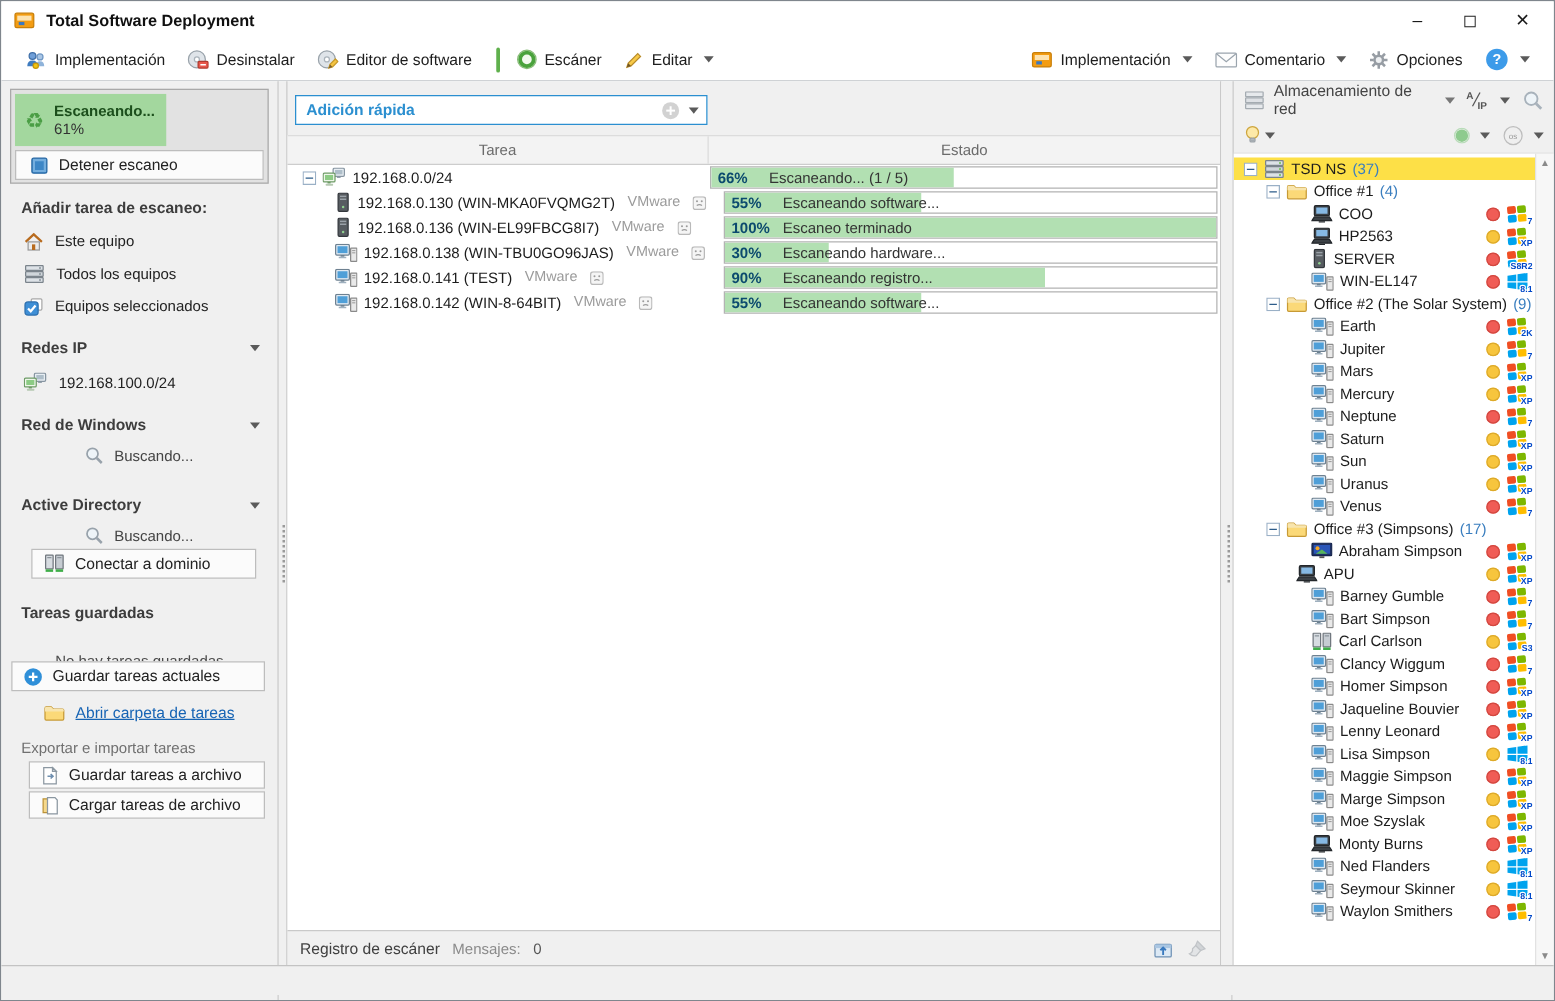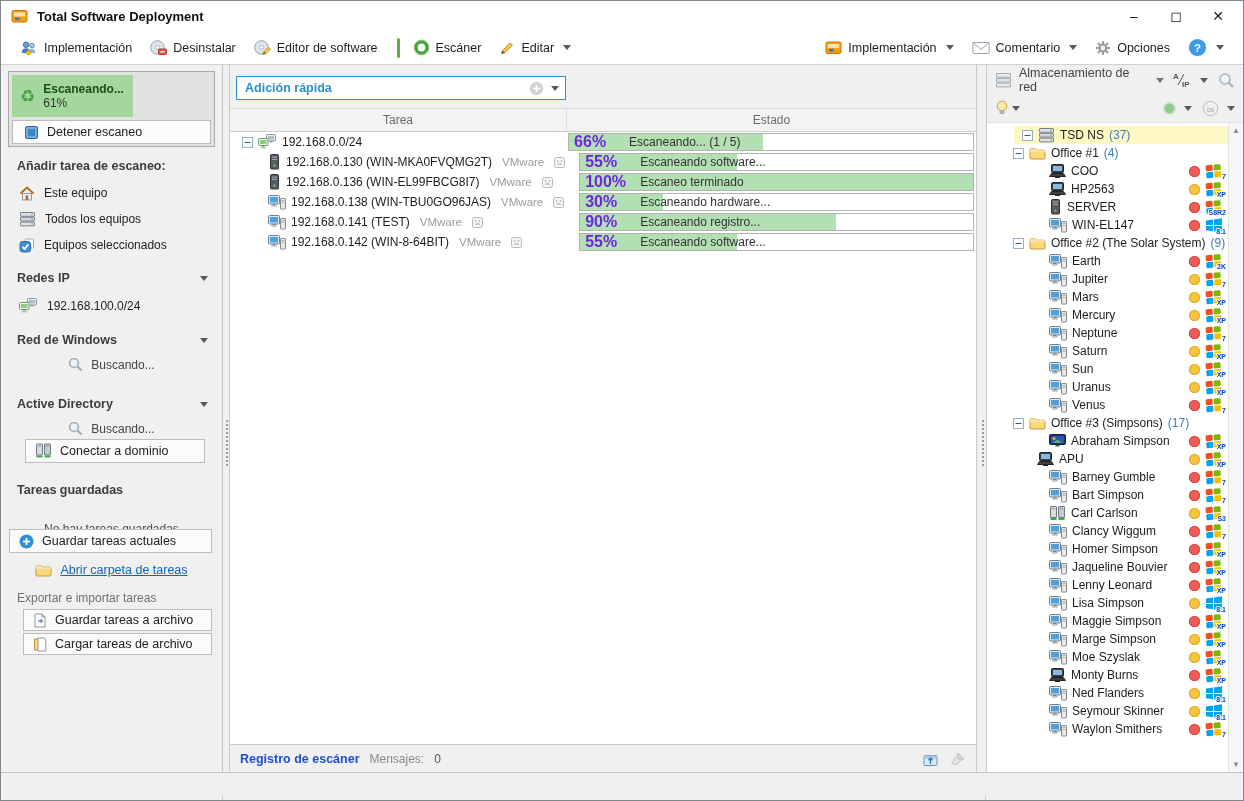--- a/index.html
+++ b/index.html
@@ -56,41 +56,41 @@
   .thead { position:absolute; top:43px; left:0; right:0; height:24px; background:#f3f3f3; border-top:1px solid #dcdcdc; border-bottom:1px solid #cdcdcd; display:flex; }
   .th { font-size:12px; color:#6b6b6b; text-align:center; line-height:22px; }
   .th1 { width:337px; border-right:1px solid #dcdcdc; }
   .th2 { flex:1; }
   .tbody { position:absolute; top:67px; bottom:28px; left:0; right:0; background:#fff; overflow:hidden; }
   .trow { height:20px; display:flex; align-items:center; }
   .tc1 { width:337px; height:100%; display:flex; align-items:center; gap:5px; }
   .tc2 { width:411px; height:100%; position:relative; }
   .bar { position:absolute; top:1px; bottom:1px; right:2px; border:1px solid #b3b3b3; background:#fff; display:flex; align-items:center; overflow:hidden; }
   .bar .fill { position:absolute; left:0; top:0; bottom:0; background:#b2e0b2; }
-  .bar .pct { position:relative; font-size:16px; font-weight:700; color:#6d28d9; padding-left:5px; width:60px; flex:none; }
+  .bar .pct { position:relative; font-size:12px; font-weight:700; color:#0c4a6e; padding-left:5px; width:46px; flex:none; }
   .bar .st  { position:relative; font-size:12px; color:#333; white-space:nowrap; }
   .tname { font-size:12px; color:#1c1c1c; white-space:nowrap; }
   .vm { font-size:11.5px; color:#9b9b9b; margin-left:5px; }
   .ticon { display:flex; align-items:center; }
   .logbar { position:absolute; bottom:0; left:0; right:0; height:28px; background:#f0f0f0; border-top:1px solid #c9c9c9; display:flex; align-items:center; padding:0 10px; gap:10px; }
-  .log-title { font-size:12.5px; font-weight:700; color:#1d4ed8; }
+  .log-title { font-size:12.5px; font-weight:400; color:#404040; }
   .log-msg { font-size:12px; color:#8a8a8a; }
   .log-count { font-size:12px; color:#555; }
   .log-icons { margin-left:auto; display:flex; gap:10px; align-items:center; }
 
   
   .rp-head { height:30px; display:flex; align-items:center; gap:7px; padding:0 8px; }
   .rp-title { font-size:12.5px; color:#444; }
   .rp-right { margin-left:auto; display:flex; align-items:center; gap:4px; }
   .rp-filter { height:28px; display:flex; align-items:center; padding:0 8px; border-bottom:1px solid #e2e2e2; }
   .rp-tree { position:absolute; top:58px; bottom:0; left:0; right:15px; background:#fff; overflow:hidden; padding-top:3px; }
   .rp-scroll { position:absolute; top:58px; bottom:0; right:0; width:15px; background:#f7f7f7; border-left:1px solid #e2e2e2; }
   .sc-arrow { position:absolute; left:0; right:0; text-align:center; color:#8a8a8a; font-size:8px; }
   .nrow { height:18px; display:flex; align-items:center; gap:5px; font-size:12px; color:#1c1c1c; padding-right:2px; }
-  .nrow.selected { background:#fef9c3;margin-left:27px; }
+  .nrow.selected { background:#fde047; }
   .ncount { color:#3a7ebf; }
   .dot { width:11px; height:11px; border-radius:50%; flex:none; }
   .dot.red { background:#f05c56; box-shadow:inset 0 0 0 1px #d14840; }
   .dot.yellow { background:#f7c53d; box-shadow:inset 0 0 0 1px #dca92b; }
   .nspacer { flex:1; }
   .osbox { width:21px; height:17px; flex:none; display:flex; }
 
   
   .statusbar { position:absolute; left:0; right:0; bottom:0; height:28px; background:#f0f0f0; border-top:1px solid #c3c3c3; display:flex; align-items:center; }
   .sb-seg { display:flex; align-items:center; height:100%;margin-top:46px; }

